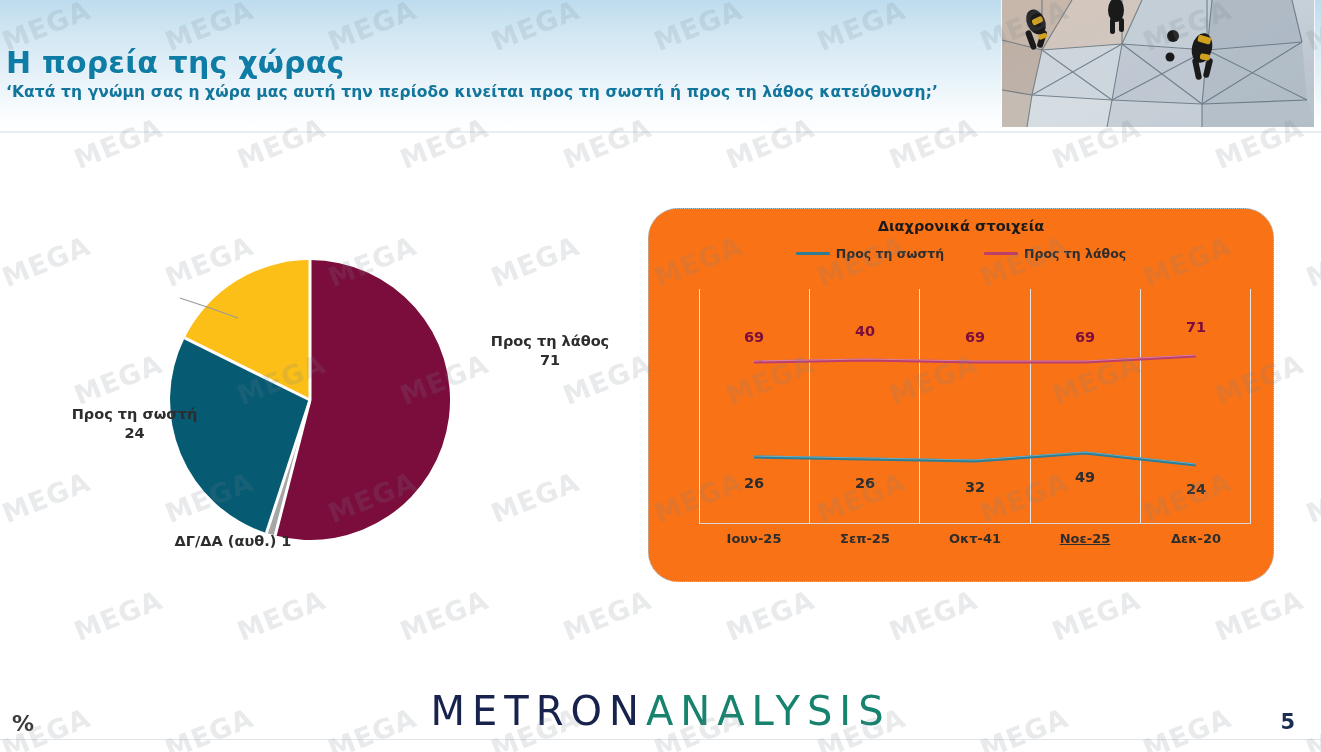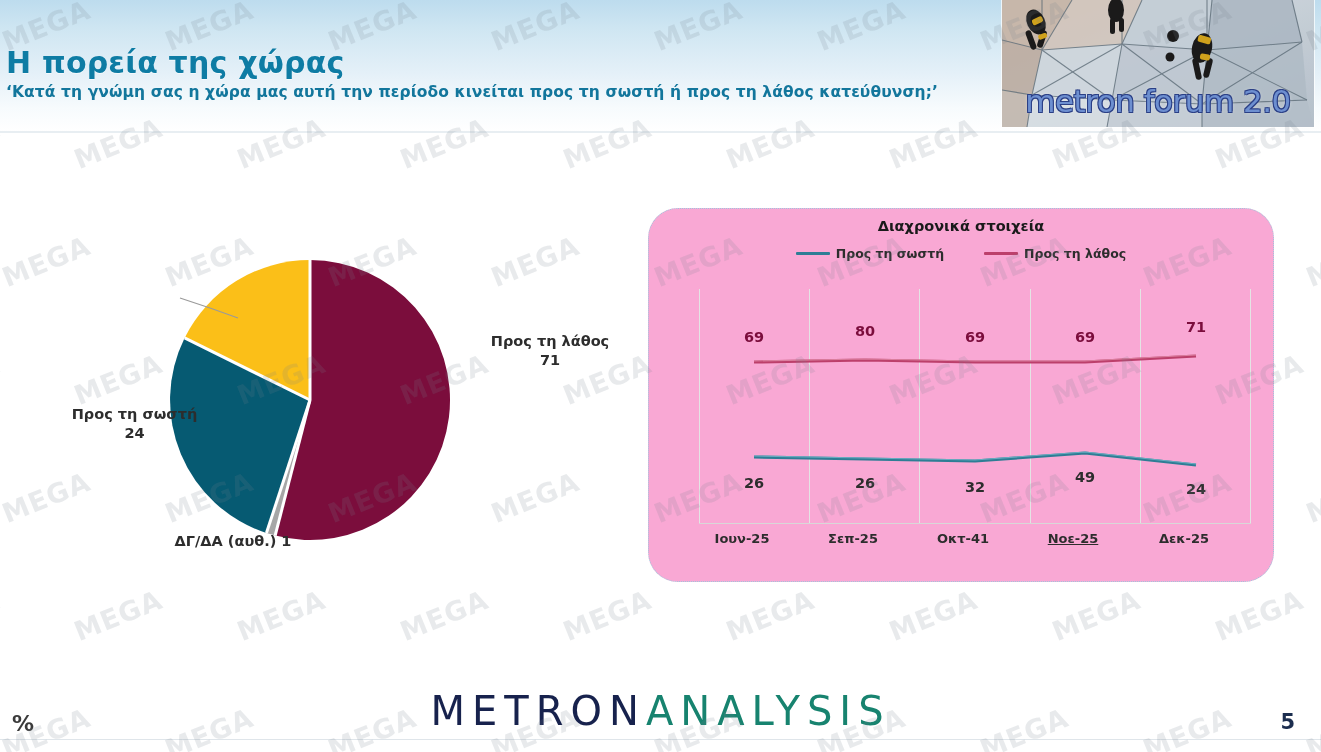--- a/index.html
+++ b/index.html
@@ -112,21 +112,21 @@
   #lbl-sosti    { left: 52px; top: 255px; width: 145px; text-align: center; }
   #lbl-dgda     { left: 128px; top: 382px; width: 190px; text-align: center; }
   #lbl-lathos   { left: 460px; top: 182px; width: 160px; text-align: center; }
 
   
   #line-panel {
     position: absolute; left: 648px; top: 208px;
     width: 626px; height: 374px;
     border: 1.6px dotted #9ec7de;
     border-radius: 30px;
-    background: #f9a8d4;
+    background: #f97316;
     z-index: 20;
   }
   #line-title {
     position: absolute; left: 0; right: 0; top: 9px;
     text-align: center;
     font-size: 14.5px;
     font-weight: 700;
     color: #1a1a1a;
   }
   #line-legend {
@@ -156,21 +156,21 @@
     position: absolute;
     font-size: 14.5px;
     font-weight: 700;
     white-space: nowrap;
     transform: translateX(-50%);
   }
   .val-top { color: #7b0d3c; }
   .val-bot { color: #2d2d2d; }
   #x-axis {
     position: absolute;
-    left: 38px; top: 322px;
+    left: 50px; top: 322px;
     width: 552px; height: 26px;
   }
   .x-tick {
     position: absolute;
     font-size: 13px;
     font-weight: 700;
     color: #2d2d2d;
     transform: translateX(-50%);
     white-space: nowrap;
   }
@@ -263,21 +263,20 @@
         <circle cx="168" cy="57" r="4.5"></circle>
       </g>
       <g fill="#d5a312">
         <rect x="30" y="18" width="11" height="6" rx="2" transform="rotate(-25 35 21)"></rect>
         <rect x="36" y="34" width="9" height="5" rx="2" transform="rotate(-20 40 36)"></rect>
         <rect x="196" y="36" width="13" height="7" rx="2" transform="rotate(15 202 39)"></rect>
         <rect x="198" y="54" width="10" height="6" rx="2" transform="rotate(10 203 57)"></rect>
       </g>
       <rect x="0" y="0" width="312" height="127" fill="#7a8fa8" opacity="0.07"></rect>
     </svg>
-    <div id="forum-logo-text">metron forum 2.0</div>
   </div>
 
   <div id="pie-panel">
     <svg id="pie-svg" width="620" height="440" viewBox="0 0 620 440">
 
       <g transform="translate(300,250)">
 
         <path fill="#7b0d3c" d="M 0 0 L 0 -140 A 140 140 0 1 1 -34.85 135.59 Z"></path>
 
         <path fill="#a6a6a6" d="M 0 0 L -34.85 135.59 A 140 140 0 0 1 -43.57 133.05 Z"></path>
@@ -337,38 +336,38 @@
       <svg id="series-svg" width="552" height="235" viewBox="0 0 552 235">
 
         <polyline points="55,73 166,71 276,73 386,73 497,67" fill="none" stroke="#bc3f6b" stroke-width="3.2" stroke-linejoin="round"></polyline>
         <polyline points="55,72 166,70 276,72 386,72 497,66" fill="none" stroke="#e08ba8" stroke-width="1.1" opacity="0.85"></polyline>
 
         <polyline points="55,168 166,170 276,172 386,164 497,176" fill="none" stroke="#2e7d95" stroke-width="3.2" stroke-linejoin="round"></polyline>
         <polyline points="55,167 166,169 276,171 386,163 497,175" fill="none" stroke="#72b4c8" stroke-width="1.1" opacity="0.85"></polyline>
       </svg>
 
       <div class="val-label val-top" style="left:55px; top:40px;">69</div>
-      <div class="val-label val-top" style="left:166px; top:34px;">80</div>
+      <div class="val-label val-top" style="left:166px; top:34px;">40</div>
       <div class="val-label val-top" style="left:276px; top:40px;">69</div>
       <div class="val-label val-top" style="left:386px; top:40px;">69</div>
       <div class="val-label val-top" style="left:497px; top:30px;">71</div>
 
       <div class="val-label val-bot" style="left:55px; top:186px;">26</div>
       <div class="val-label val-bot" style="left:166px; top:186px;">26</div>
       <div class="val-label val-bot" style="left:276px; top:190px;">32</div>
       <div class="val-label val-bot" style="left:386px; top:180px;">49</div>
       <div class="val-label val-bot" style="left:497px; top:192px;">24</div>
     </div>
 
     <div id="x-axis">
       <div class="x-tick" style="left:55px;">Ιουν-25</div>
       <div class="x-tick" style="left:166px;">Σεπ-25</div>
       <div class="x-tick" style="left:276px;">Οκτ-41</div>
       <div class="x-tick" style="left:386px;text-decoration:underline;">Νοε-25</div>
-      <div class="x-tick" style="left:497px;">Δεκ-25</div>
+      <div class="x-tick" style="left:497px;">Δεκ-20</div>
     </div>
   </div>
 
   <div id="footer-rule"></div>
   <div id="pct-mark">%</div>
   <div id="brand-logo">
     <span id="brand-metron">METRON</span><span id="brand-analysis">ANALYSIS</span>
   </div>
   <div id="page-num">5</div>
 

